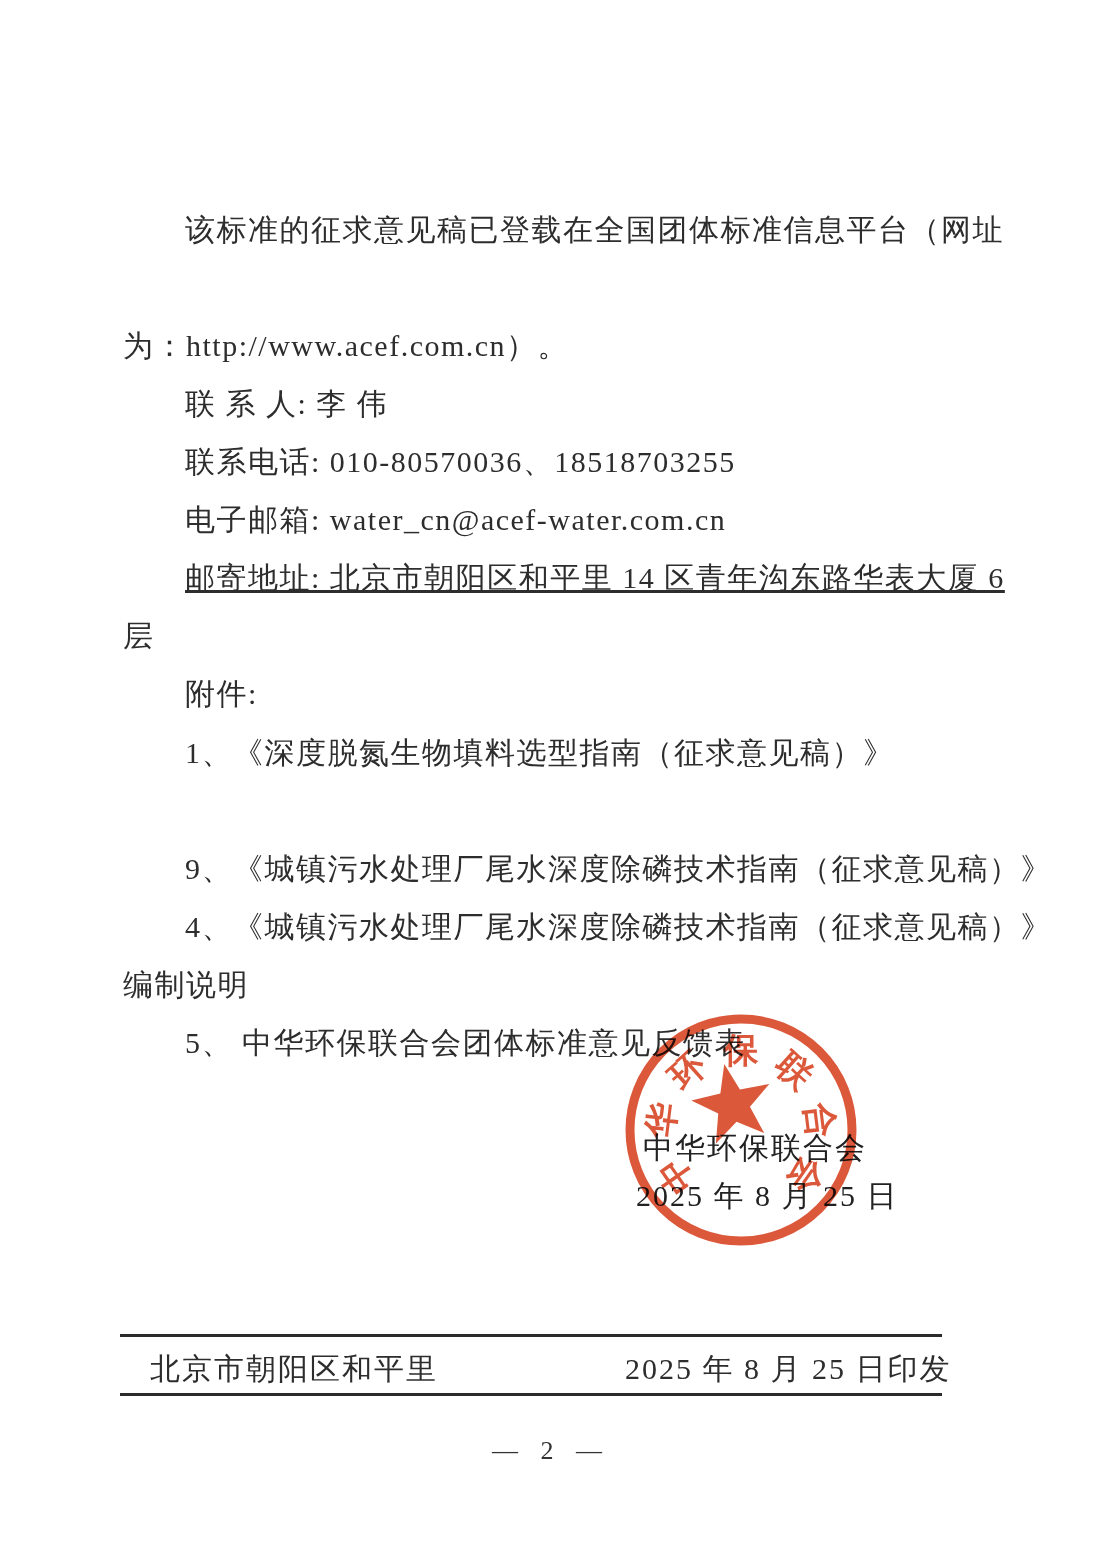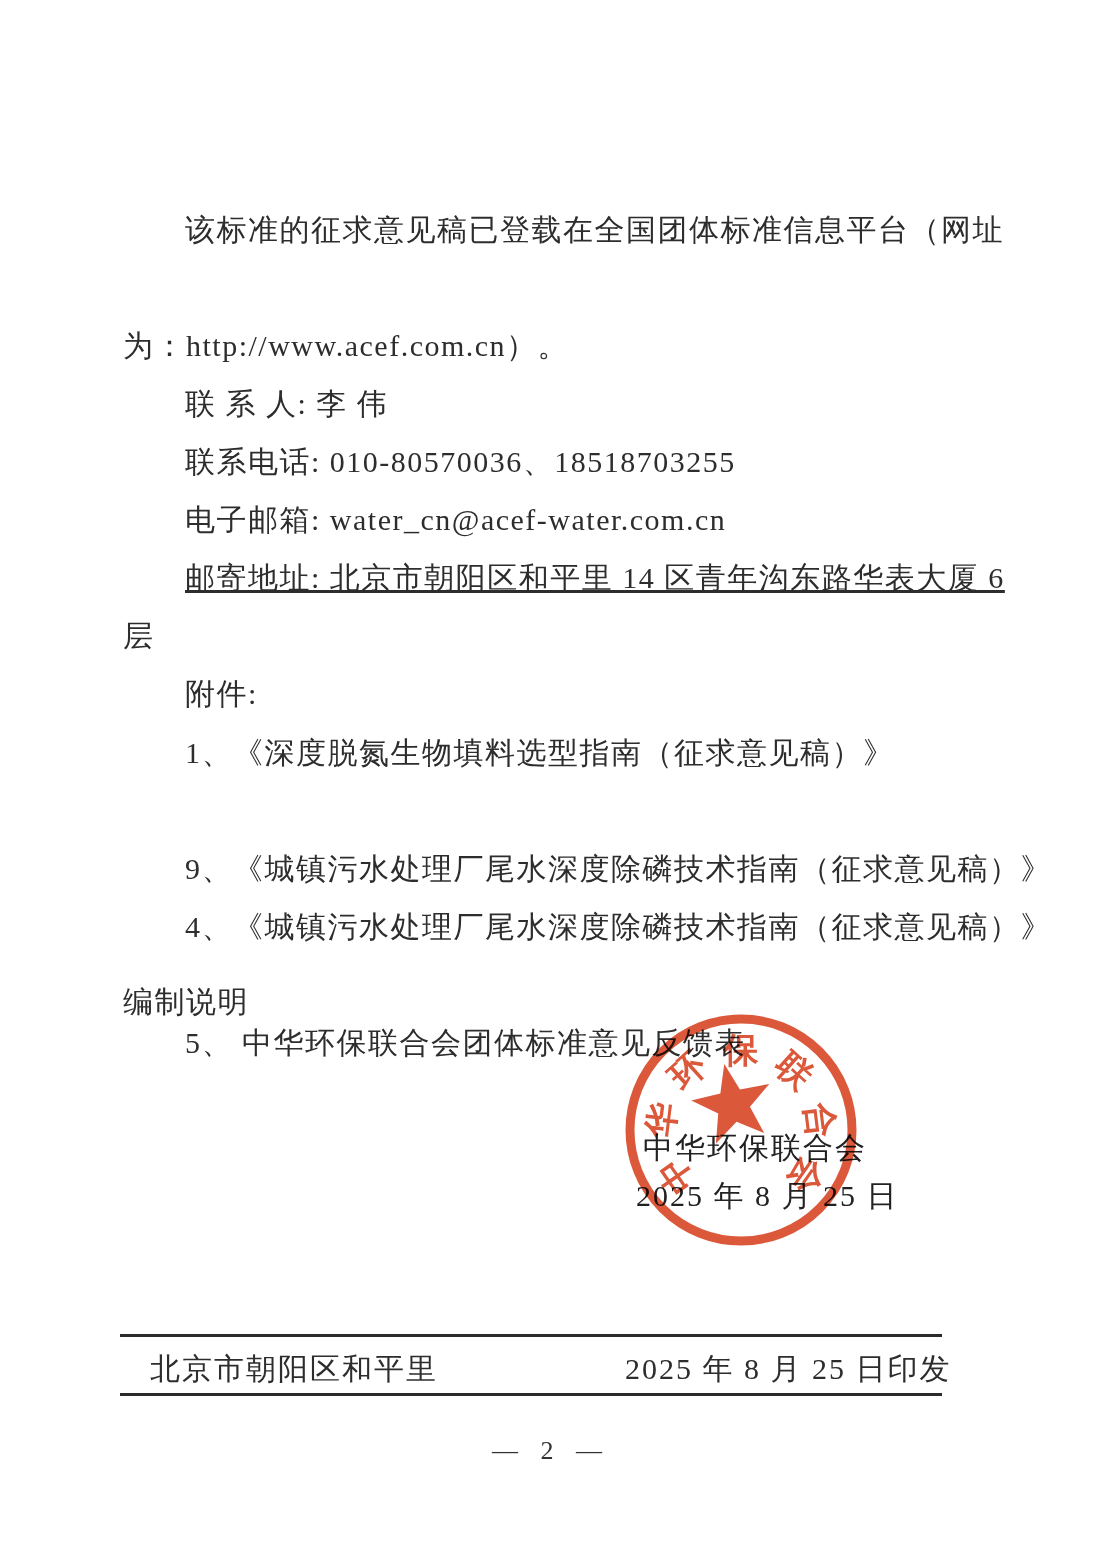--- a/index.html
+++ b/index.html
@@ -77,21 +77,21 @@
   <div class="line" style="left:123px; top:328px;">为：http://www.acef.com.cn）。</div>
   <div class="line" style="left:185px; top:386px;">联 系 人: 李 伟</div>
   <div class="line" style="left:185px; top:444px;">联系电话: 010-80570036、18518703255</div>
   <div class="line" style="left:185px; top:502px;">电子邮箱: water_cn@acef-water.com.cn</div>
   <div class="line" style="left:185px; top:560px;text-decoration:underline;">邮寄地址: 北京市朝阳区和平里 14 区青年沟东路华表大厦 6</div>
   <div class="line" style="left:123px; top:618px;">层</div>
   <div class="line" style="left:185px; top:676px;">附件:</div>
   <div class="line" style="left:185px; top:735px;">1、《深度脱氮生物填料选型指南（征求意见稿）》</div>
   <div class="line" style="left:185px; top:851px;">9、《城镇污水处理厂尾水深度除磷技术指南（征求意见稿）》</div>
   <div class="line" style="left:185px; top:909px;">4、《城镇污水处理厂尾水深度除磷技术指南（征求意见稿）》</div>
-  <div class="line" style="left:123px; top:967px;margin-top:17px;">编制说明</div>
+  <div class="line" style="left:123px; top:967px;">编制说明</div>
   <div class="line" style="left:185px; top:1025px;">5、 中华环保联合会团体标准意见反馈表</div>
 
   <div class="sig" style="left:643px; top:1128px;">中华环保联合会</div>
   <div class="sig" style="left:636px; top:1176px;">2025 年 8 月 25 日</div>
 
   <svg class="stamp" viewBox="0 0 250 250" width="250" height="250" aria-hidden="true">
     <circle cx="125" cy="125" r="111" fill="none" stroke-width="9" stroke="#d94a2a"></circle>
     <g font-size="35" font-weight="bold" text-anchor="middle" font-family="Liberation Serif, DejaVu Serif, serif" fill="#d94a2a">
       <text x="125" y="57" transform="rotate(-125,125,125)">中</text>
       <text x="125" y="57" transform="rotate(-83,125,125)">华</text>

